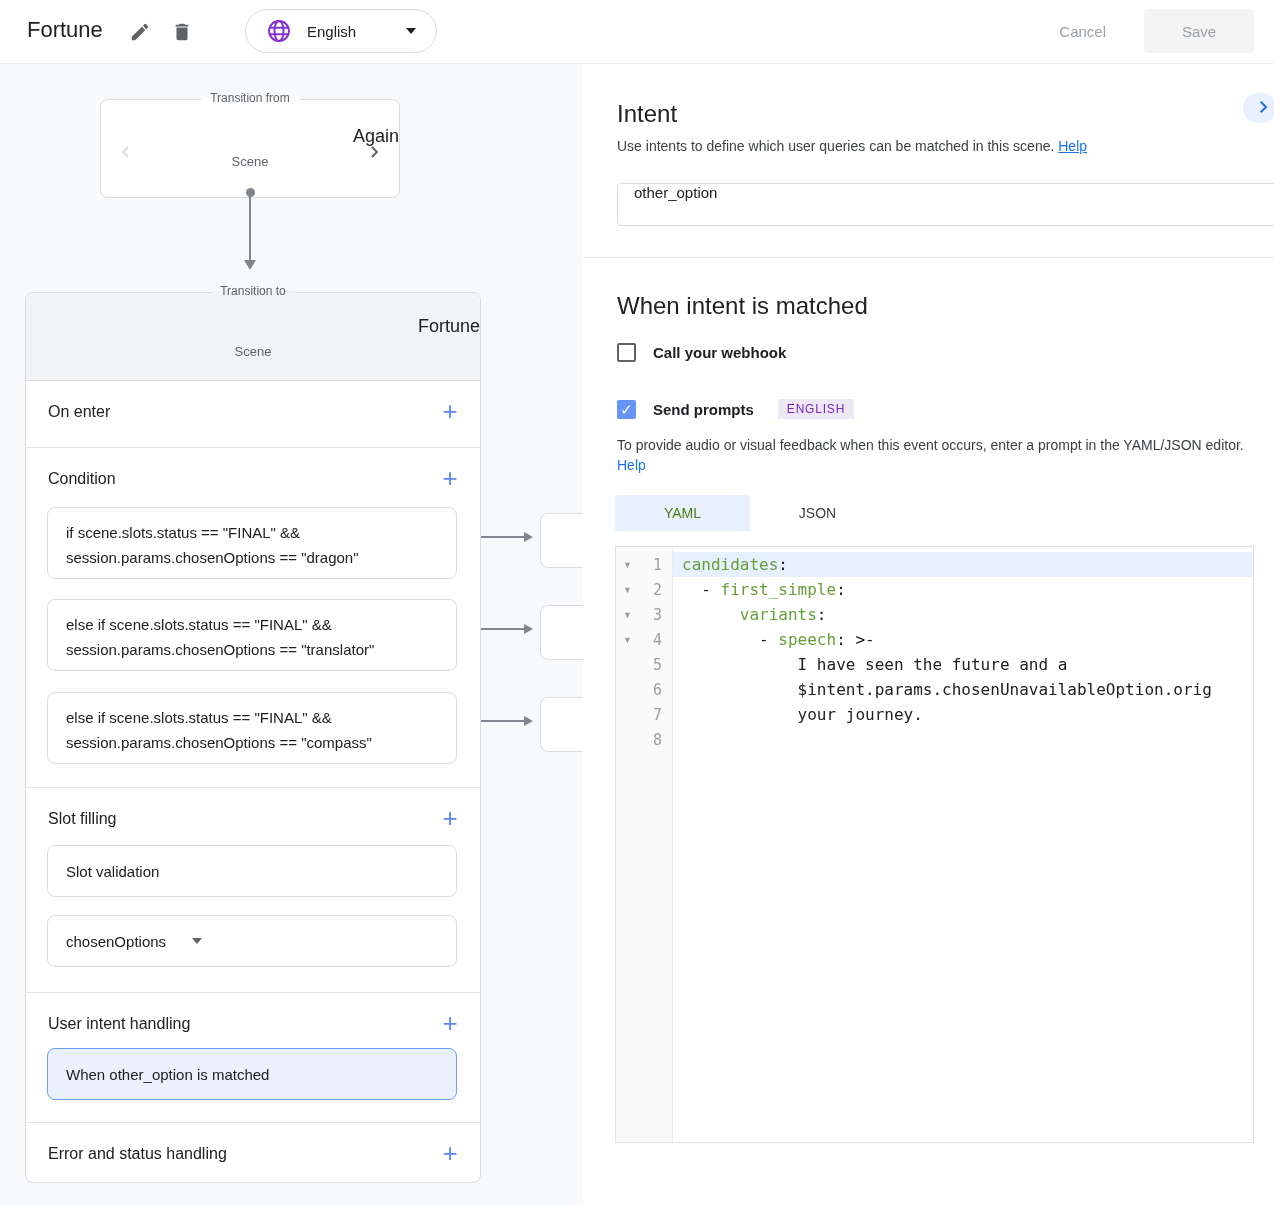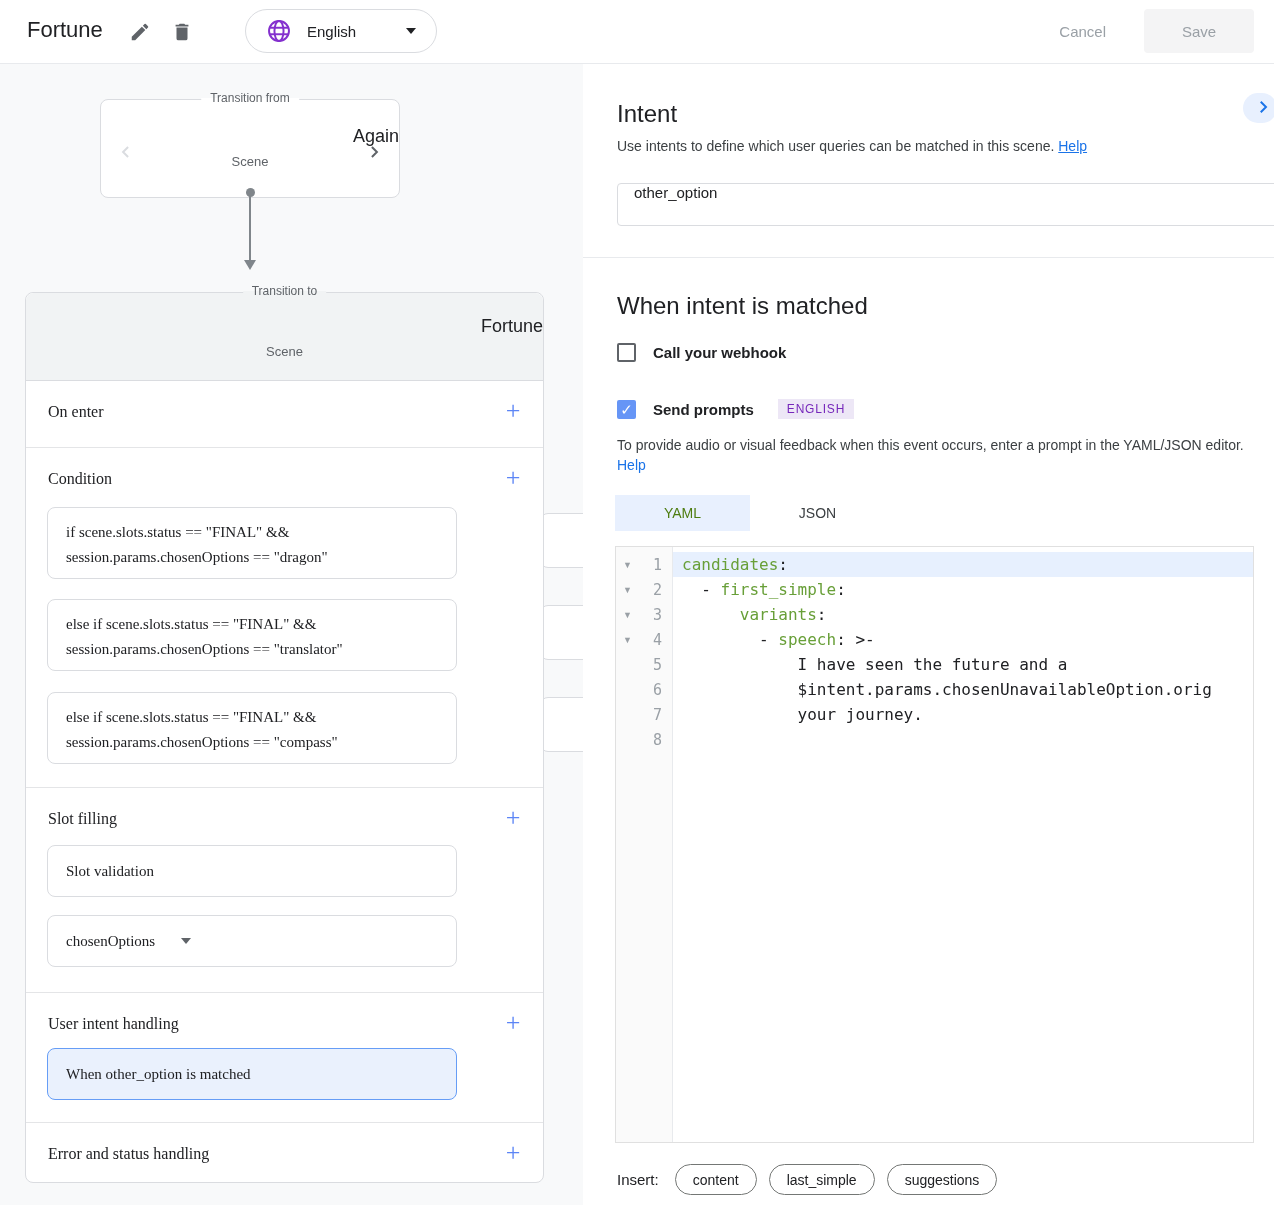--- a/index.html
+++ b/index.html
@@ -32,25 +32,25 @@
   .nav-left { left:13px; }
   .nav-right { right:13px; }
 
   .conn-dot { position:absolute; width:9px; height:9px; border-radius:50%; background:#80868b; }
   .conn-vline { position:absolute; width:1.5px; background:#80868b; }
   .conn-varrow { position:absolute; width:0; height:0; border-left:6px solid transparent; border-right:6px solid transparent; border-top:10px solid #80868b; }
   .conn-hline { position:absolute; height:1.5px; background:#80868b; }
   .conn-harrow { position:absolute; width:0; height:0; border-top:5px solid transparent; border-bottom:5px solid transparent; border-left:9px solid #80868b; }
   .target-box { position:absolute; left:540px; width:55px; height:55px; background:#fff; border:1px solid #dadce0; border-radius:8px; }
 
-  .to-card { position:absolute; left:25px; top:228px; width:519px; height:891px; background:#fff; border:1px solid #dadce0; border-radius:8px; }
+  .to-card { position:absolute; left:25px; top:228px; width:456px; height:891px; background:#fff; border:1px solid #dadce0; border-radius:8px; }
   .to-card .card-legend { background:linear-gradient(180deg,#f8f9fa 50%,#f1f3f4 50%); }
   .to-header { height:88px; background:#f1f3f4; border-bottom:1px solid #dadce0; border-radius:8px 8px 0 0; }
   .to-header .scene-name { padding-top:23px; }
-  .section { position:relative;font-family:Liberation Serif, serif; }
+  .section { position:relative; }
   .section + .section { border-top:1px solid #e4e5e7; }
   .sec-label { position:absolute; left:22px; top:22px; font-size:16px; color:#202124; }
   .add-btn { position:absolute; right:12px; top:12px; width:36px; height:36px; border:none; background:transparent; color:#5c85f6; font-size:26px; font-weight:300; line-height:34px; cursor:pointer; font-family:inherit; }
   .sec-onenter { height:66px; }
   .sec-condition { height:340px; }
   .sec-slot { height:205px; }
   .sec-intent { height:130px; }
   .sec-error { height:62px; }
   .cond-box { position:absolute; left:21px; width:410px; height:72px; border:1px solid #dadce0; border-radius:8px; background:#fff; padding:12px 18px; font-size:15px; line-height:25px; color:#202124; }
   .inner-box { position:absolute; left:21px; width:410px; height:52px; border:1px solid #dadce0; border-radius:8px; background:#fff; display:flex; align-items:center; padding:0 18px; font-size:15px; color:#202124; }
@@ -323,21 +323,15 @@
           <div class="gutter-cell">
             <span class="fold-spacer"></span>
             <span class="lnum">8</span>
           </div>
           <div class="code-cell"><span></span></div>
         </div>
 
       </div>
     </div>
 
-    <div class="insert-row">
-      <span class="insert-label">Insert:</span>
-      <button class="chip">content</button>
-      <button class="chip">last_simple</button>
-      <button class="chip">suggestions</button>
-    </div>
   </div>
 
 </div>
 
 </body></html>

